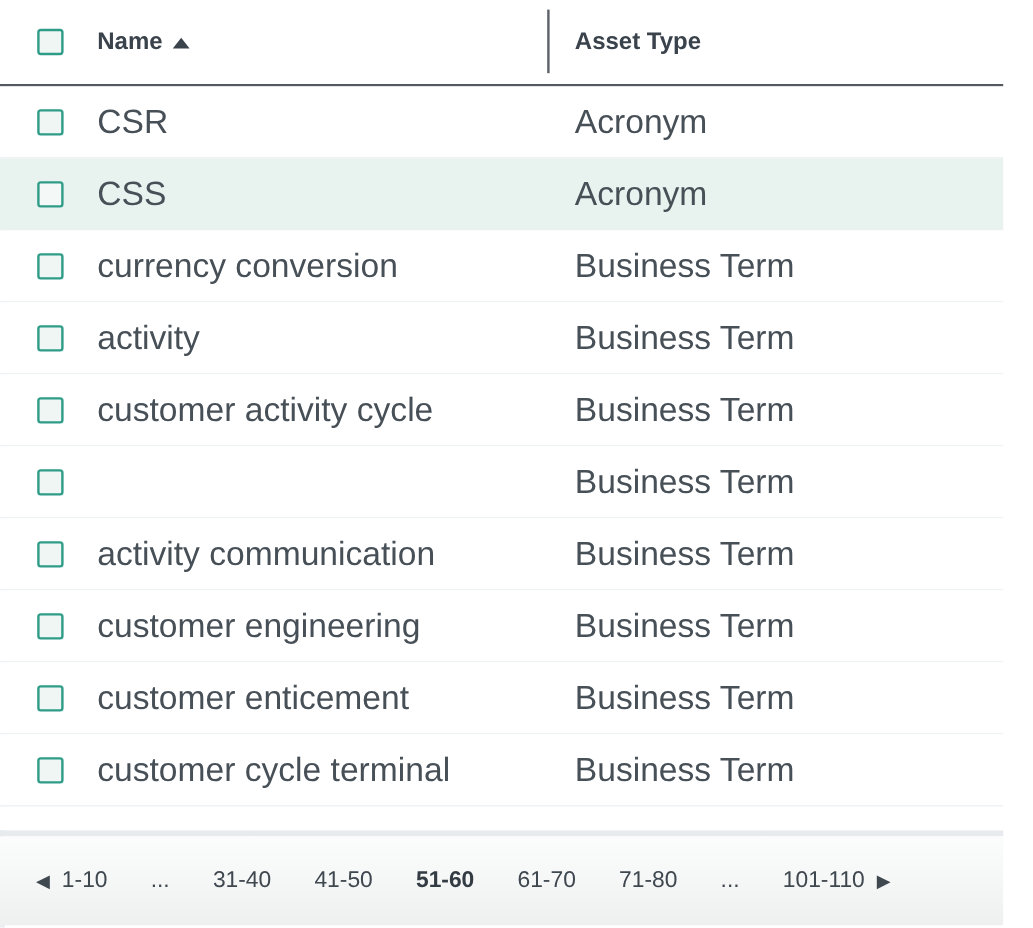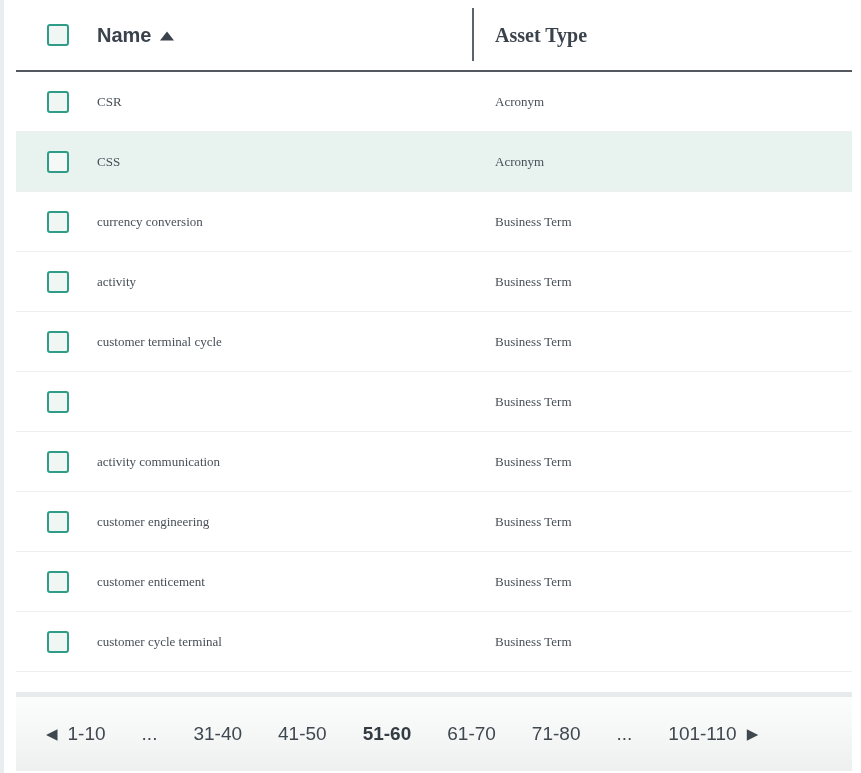--- a/index.html
+++ b/index.html
@@ -8,42 +8,42 @@
     font-family:"Liberation Sans","DejaVu Sans",sans-serif;
     background:#ffffff;
     position:relative;
     overflow:hidden;
     color:#474f57;
   }
   .left-strip {
     position:absolute; left:0; top:0; width:4px; height:773px;
     background:#e9edf0;
   }
-  .grid { position:absolute; left:16px; top:0; width:836px; }
+  .grid { position:absolute; left:0; top:0; width:836px; }
 
   
   .header-row {
     position:relative; height:72px; background:#ffffff;
     border-bottom:2px solid #53595f;
   }
   .checkbox {
     position:absolute; left:31px; top:50%; transform:translateY(-50%);
     width:22px; height:22px;
     border:2px solid #2f9c88; border-radius:3px;
     background:#eff6f3;
     cursor:pointer;
   }
   .header-label {
     position:absolute; top:50%; transform:translateY(-50%);
     font-size:20px; font-weight:bold; color:#3a424b;
     display:flex; align-items:center; gap:9px;
     cursor:pointer; white-space:nowrap;
   }
   .header-name { left:81px; }
-  .header-type { left:479px;font-family:Liberation Serif, serif; }
+  .header-type { left:479px; }
   .sort-arrow {
     width:0; height:0;
     border-left:7px solid transparent;
     border-right:7px solid transparent;
     border-bottom:9px solid #3a424b;
     margin-top:2px;
   }
   .col-divider {
     position:absolute; left:456px; top:8px; width:2px; height:53px;
     background:#5b6269;
@@ -52,21 +52,21 @@
   
   .row {
     position:relative; height:60px; background:#ffffff;
     border-bottom:1px solid #edf0f3;
     cursor:pointer;
   }
   .row.highlighted { background:#e8f2ef; }
   .row.highlighted .checkbox { background:#f4f9f7; }
   .cell-name, .cell-type {
     position:absolute; top:50%; transform:translateY(-50%);
-    font-size:13px; color:#474f57; white-space:nowrap;font-family:Liberation Serif, serif;
+    font-size:28px; color:#474f57; white-space:nowrap;
   }
   .cell-name { left:81px; }
   .cell-type { left:479px; }
 
   
   .gap-area { height:20px; background:#ffffff; }
   .band { height:5px; background:#e8ebee; }
   .footer {
     height:74px;
     background:linear-gradient(180deg,#fbfcfc 0%,#f6f7f7 45%,#eef0f0 100%);
@@ -121,21 +121,21 @@
     <span class="cell-name">currency conversion</span>
     <span class="cell-type">Business Term</span>
   </div>
       <div class="row">
     <span class="checkbox"></span>
     <span class="cell-name">activity</span>
     <span class="cell-type">Business Term</span>
   </div>
       <div class="row">
     <span class="checkbox"></span>
-    <span class="cell-name">customer terminal cycle</span>
+    <span class="cell-name">customer activity cycle</span>
     <span class="cell-type">Business Term</span>
   </div>
       <div class="row">
     <span class="checkbox"></span>
     <span class="cell-type">Business Term</span>
   </div>
       <div class="row">
     <span class="checkbox"></span>
     <span class="cell-name">activity communication</span>
     <span class="cell-type">Business Term</span>

